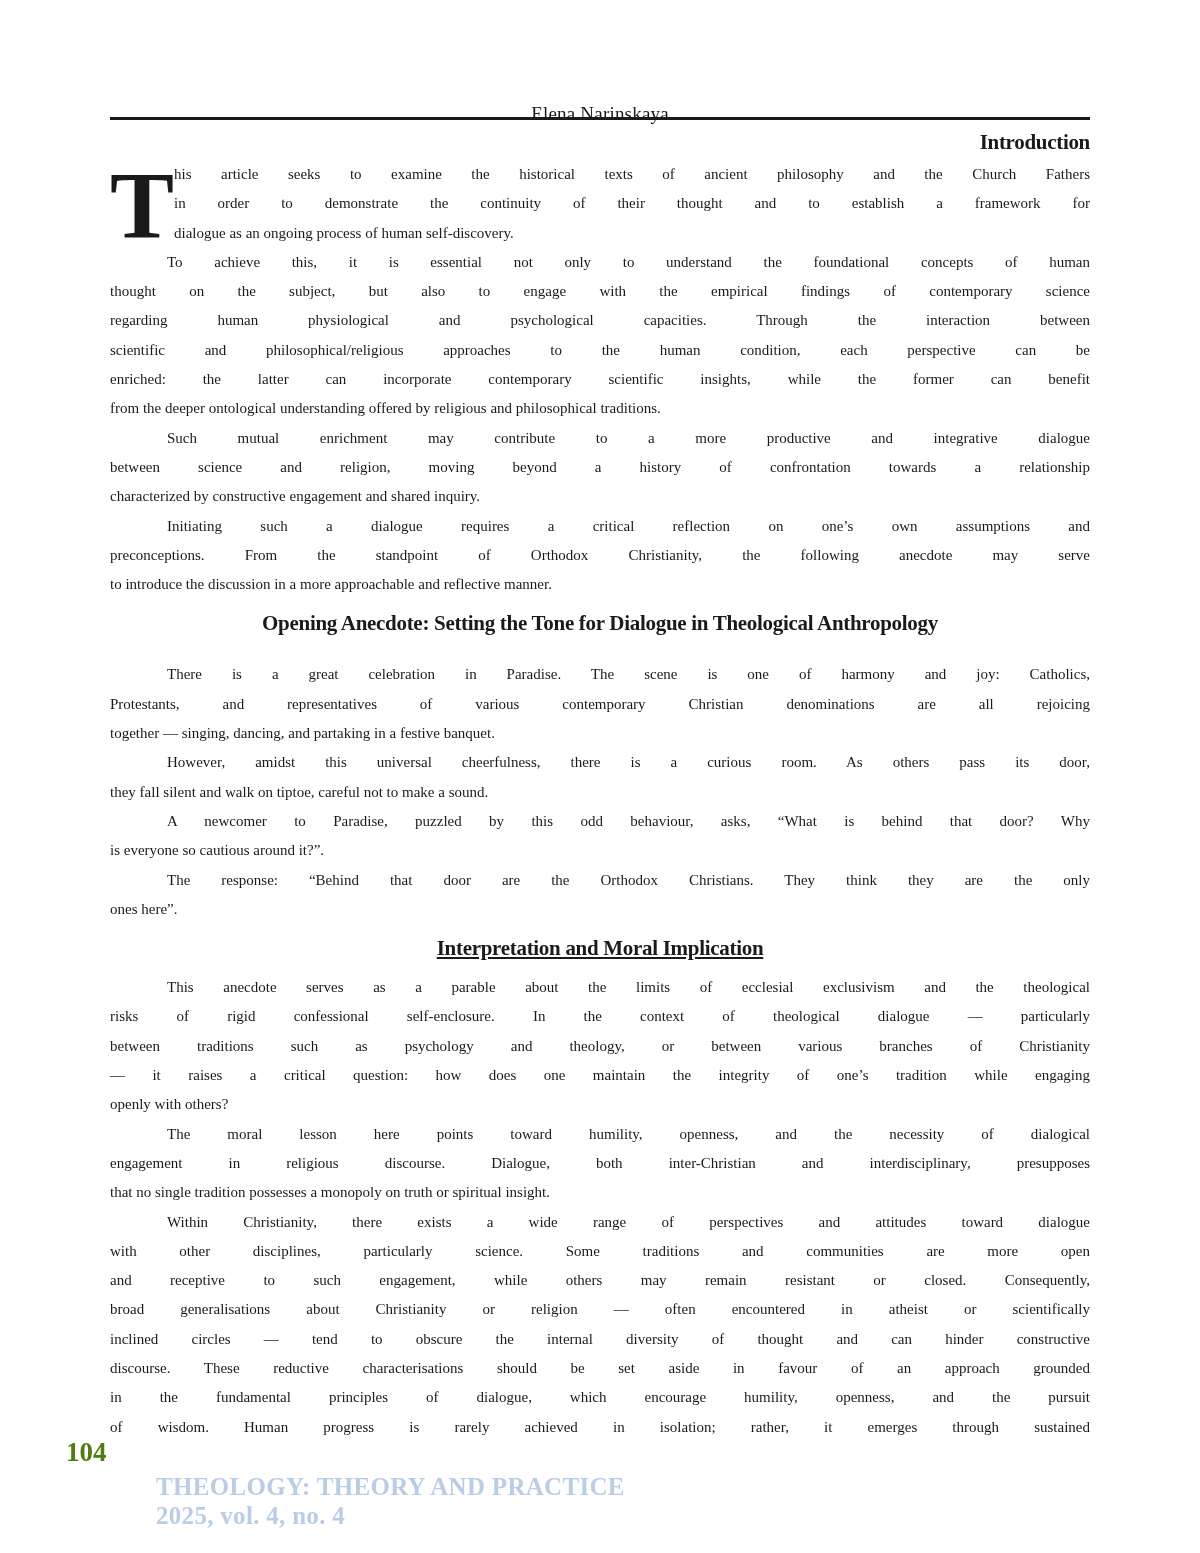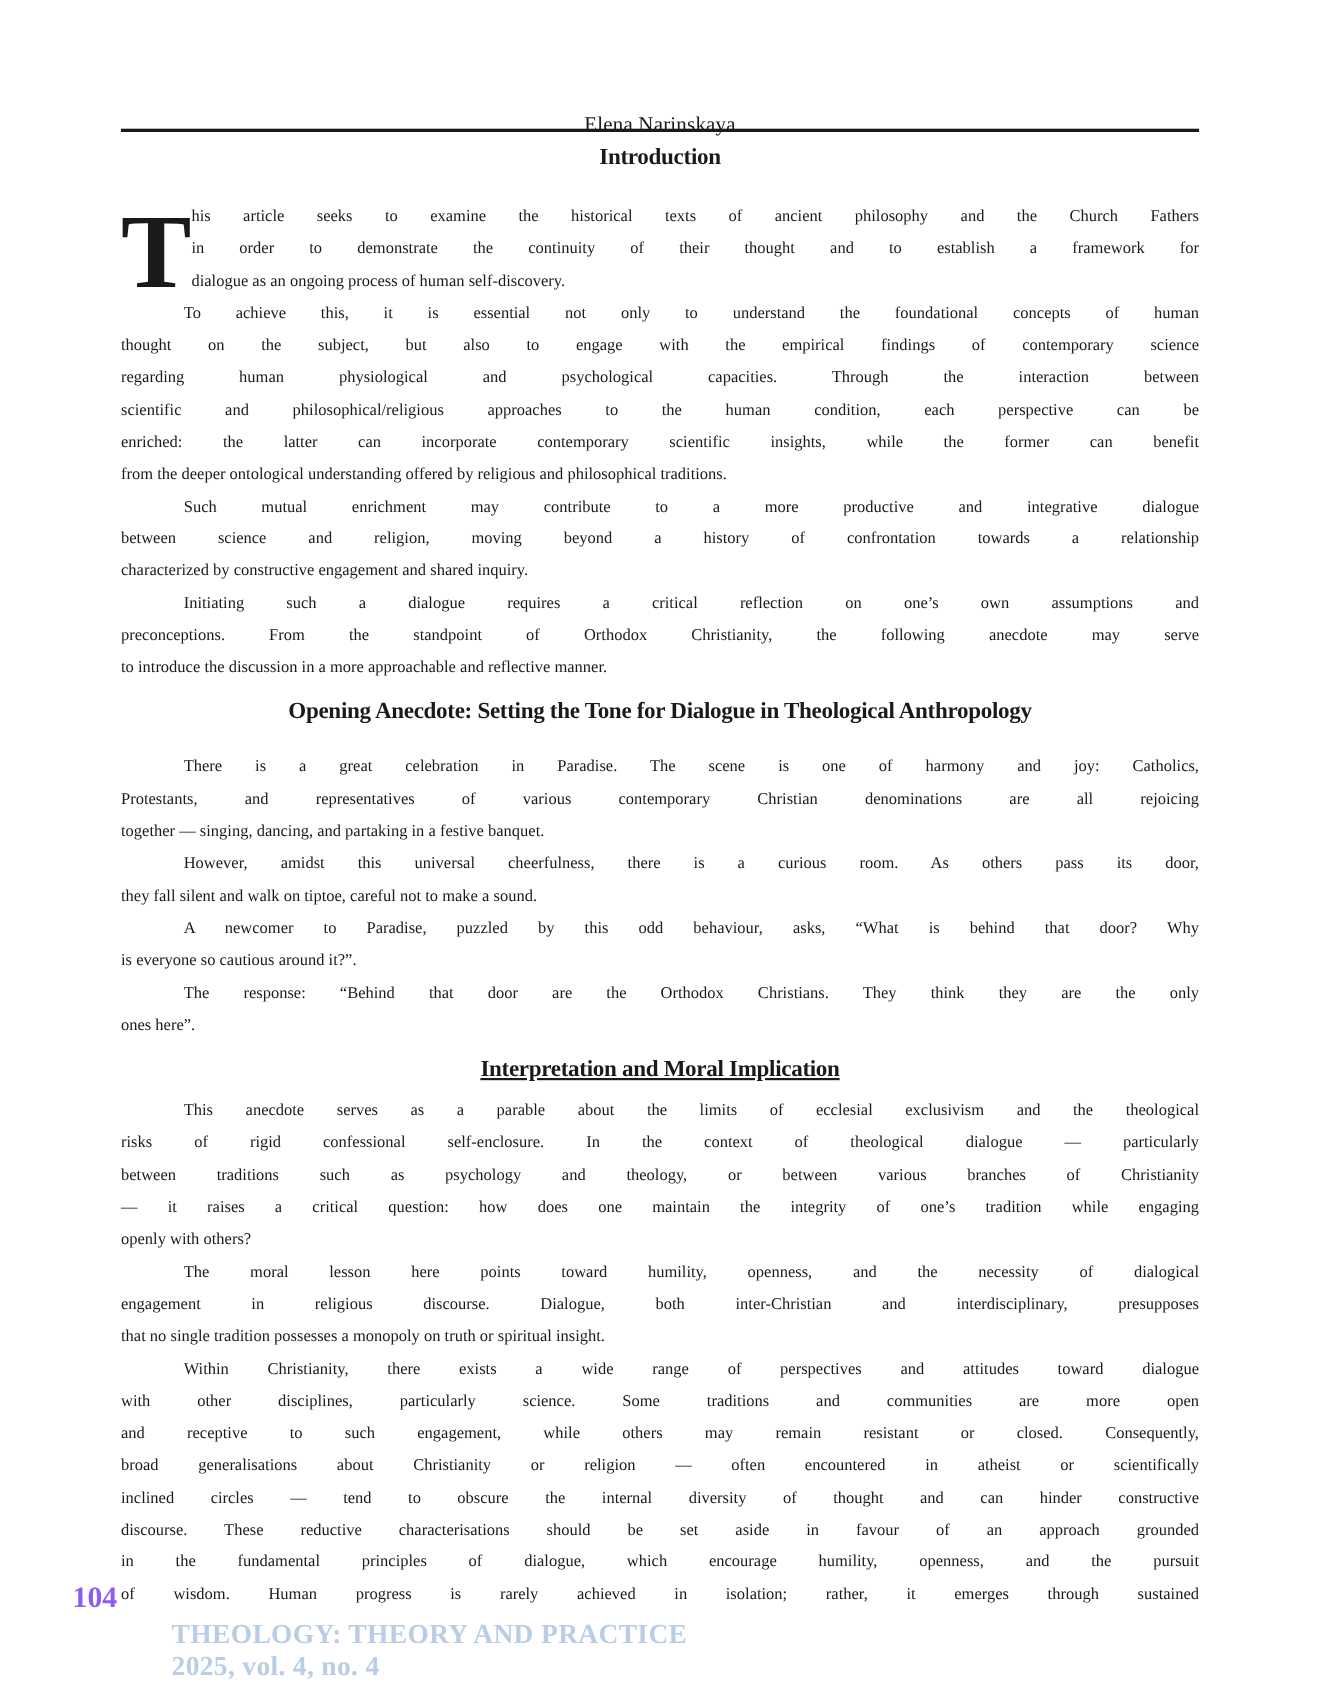--- a/index.html
+++ b/index.html
@@ -11,33 +11,33 @@
   .content { position: absolute; left: 110px; width: 980px; top: 128px; }
   h2.section { margin: 0; text-align: center; font-weight: bold; font-size: 21px; letter-spacing: -0.3px; }
   .line { display: block; font-size: 15px; line-height: 29.3px; white-space: nowrap;
           text-align: justify; text-align-last: justify; }
   .line.last { text-align-last: left; }
   .line.indent { padding-left: 57px; }
   .drop-wrap { position: relative; }
   .dropcap { position: absolute; left: 0; top: 6px; font-size: 96px; line-height: 80px; font-weight: bold;
              font-family: "Liberation Serif", "DejaVu Serif", serif; }
   .drop-lines .line { padding-left: 64px; }
-  .page-number { position: absolute; left: 66px; top: 1437px; font-weight: bold; font-size: 27px; color: #8b5cf6; }
+  .page-number { position: absolute; left: 66px; top: 1437px; font-weight: bold; font-size: 27px; color: #4d7c0f; }
   .journal { position: absolute; left: 156px; top: 1472px; font-weight: bold; font-size: 25px; line-height: 29px;
              color: #b9cde6; letter-spacing: 0.3px; }
 </style>
 </head>
 <body>
 
 <div class="running-head">Elena Narinskaya</div>
 <div class="head-rule"></div>
 
 <div class="content">
 
-  <h2 class="section" style="margin-top:2px;margin-bottom:28px;">Introduction</h2>
+  <h2 class="section" style="margin-top:2px;margin-bottom:5px;text-align:right;">Introduction</h2>
 
   <div class="drop-wrap">
     <span class="dropcap">T</span>
     <div class="drop-lines">
       <span class="line">his article seeks to examine the historical texts of ancient philosophy and the Church Fathers</span>
       <span class="line">in order to demonstrate the continuity of their thought and to establish a framework for</span>
       <span class="line last">dialogue as an ongoing process of human self-discovery.</span>
     </div>
   </div>
 

